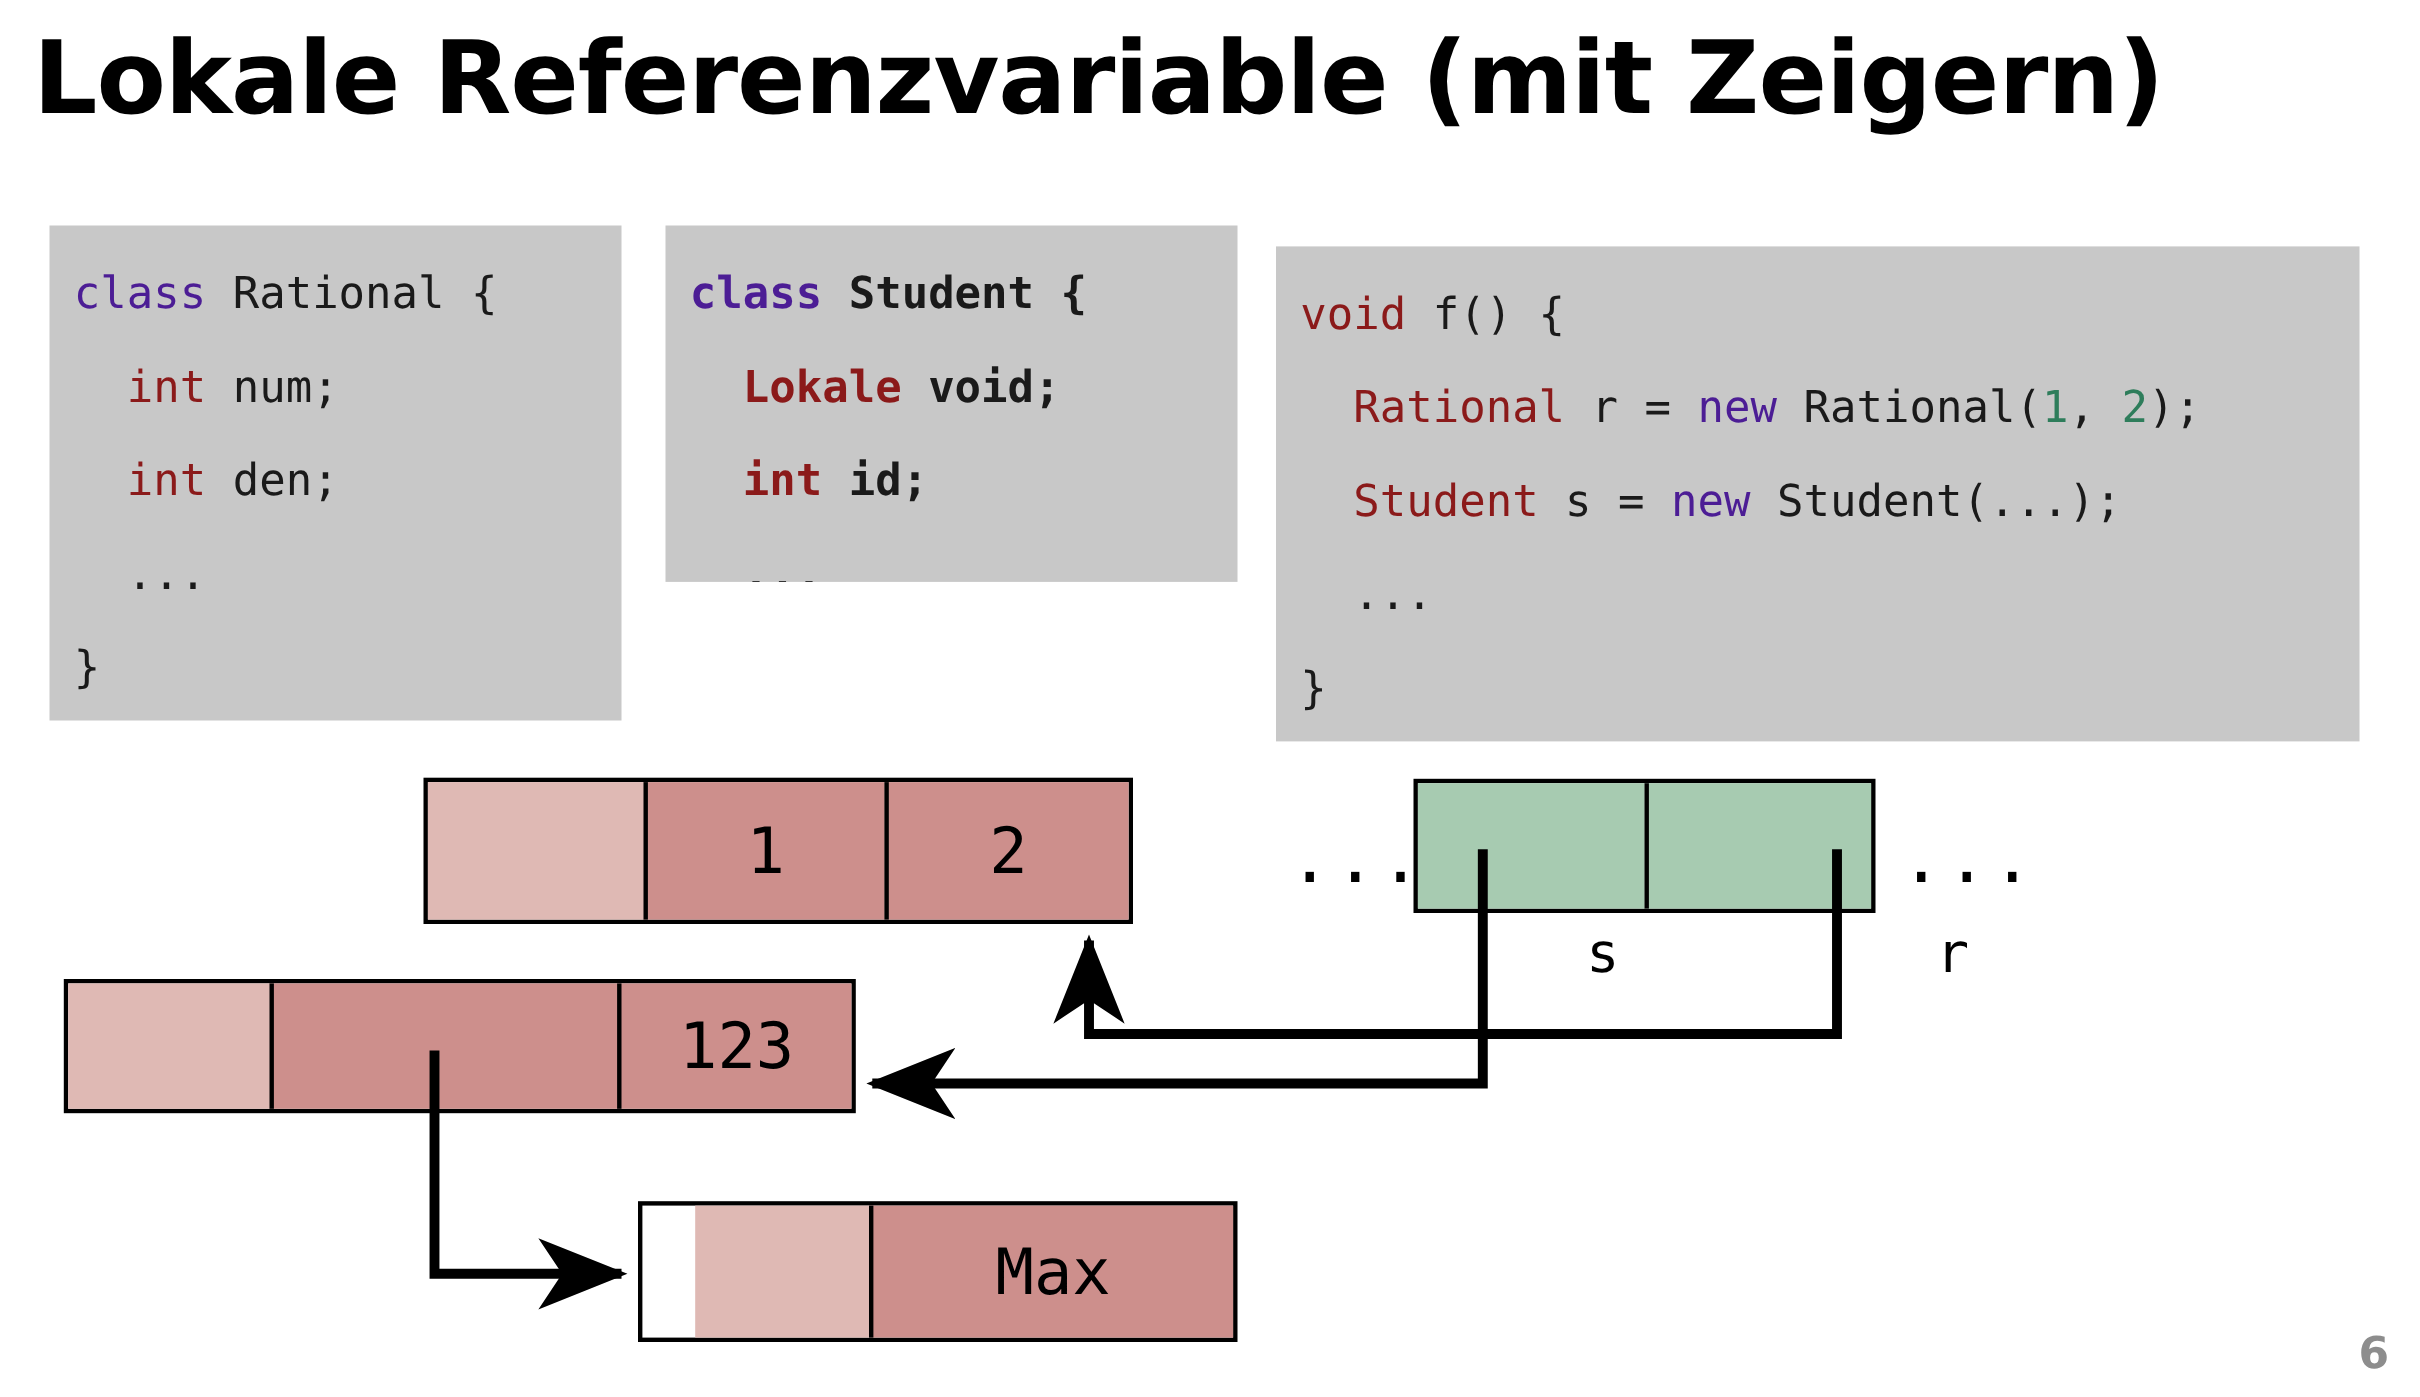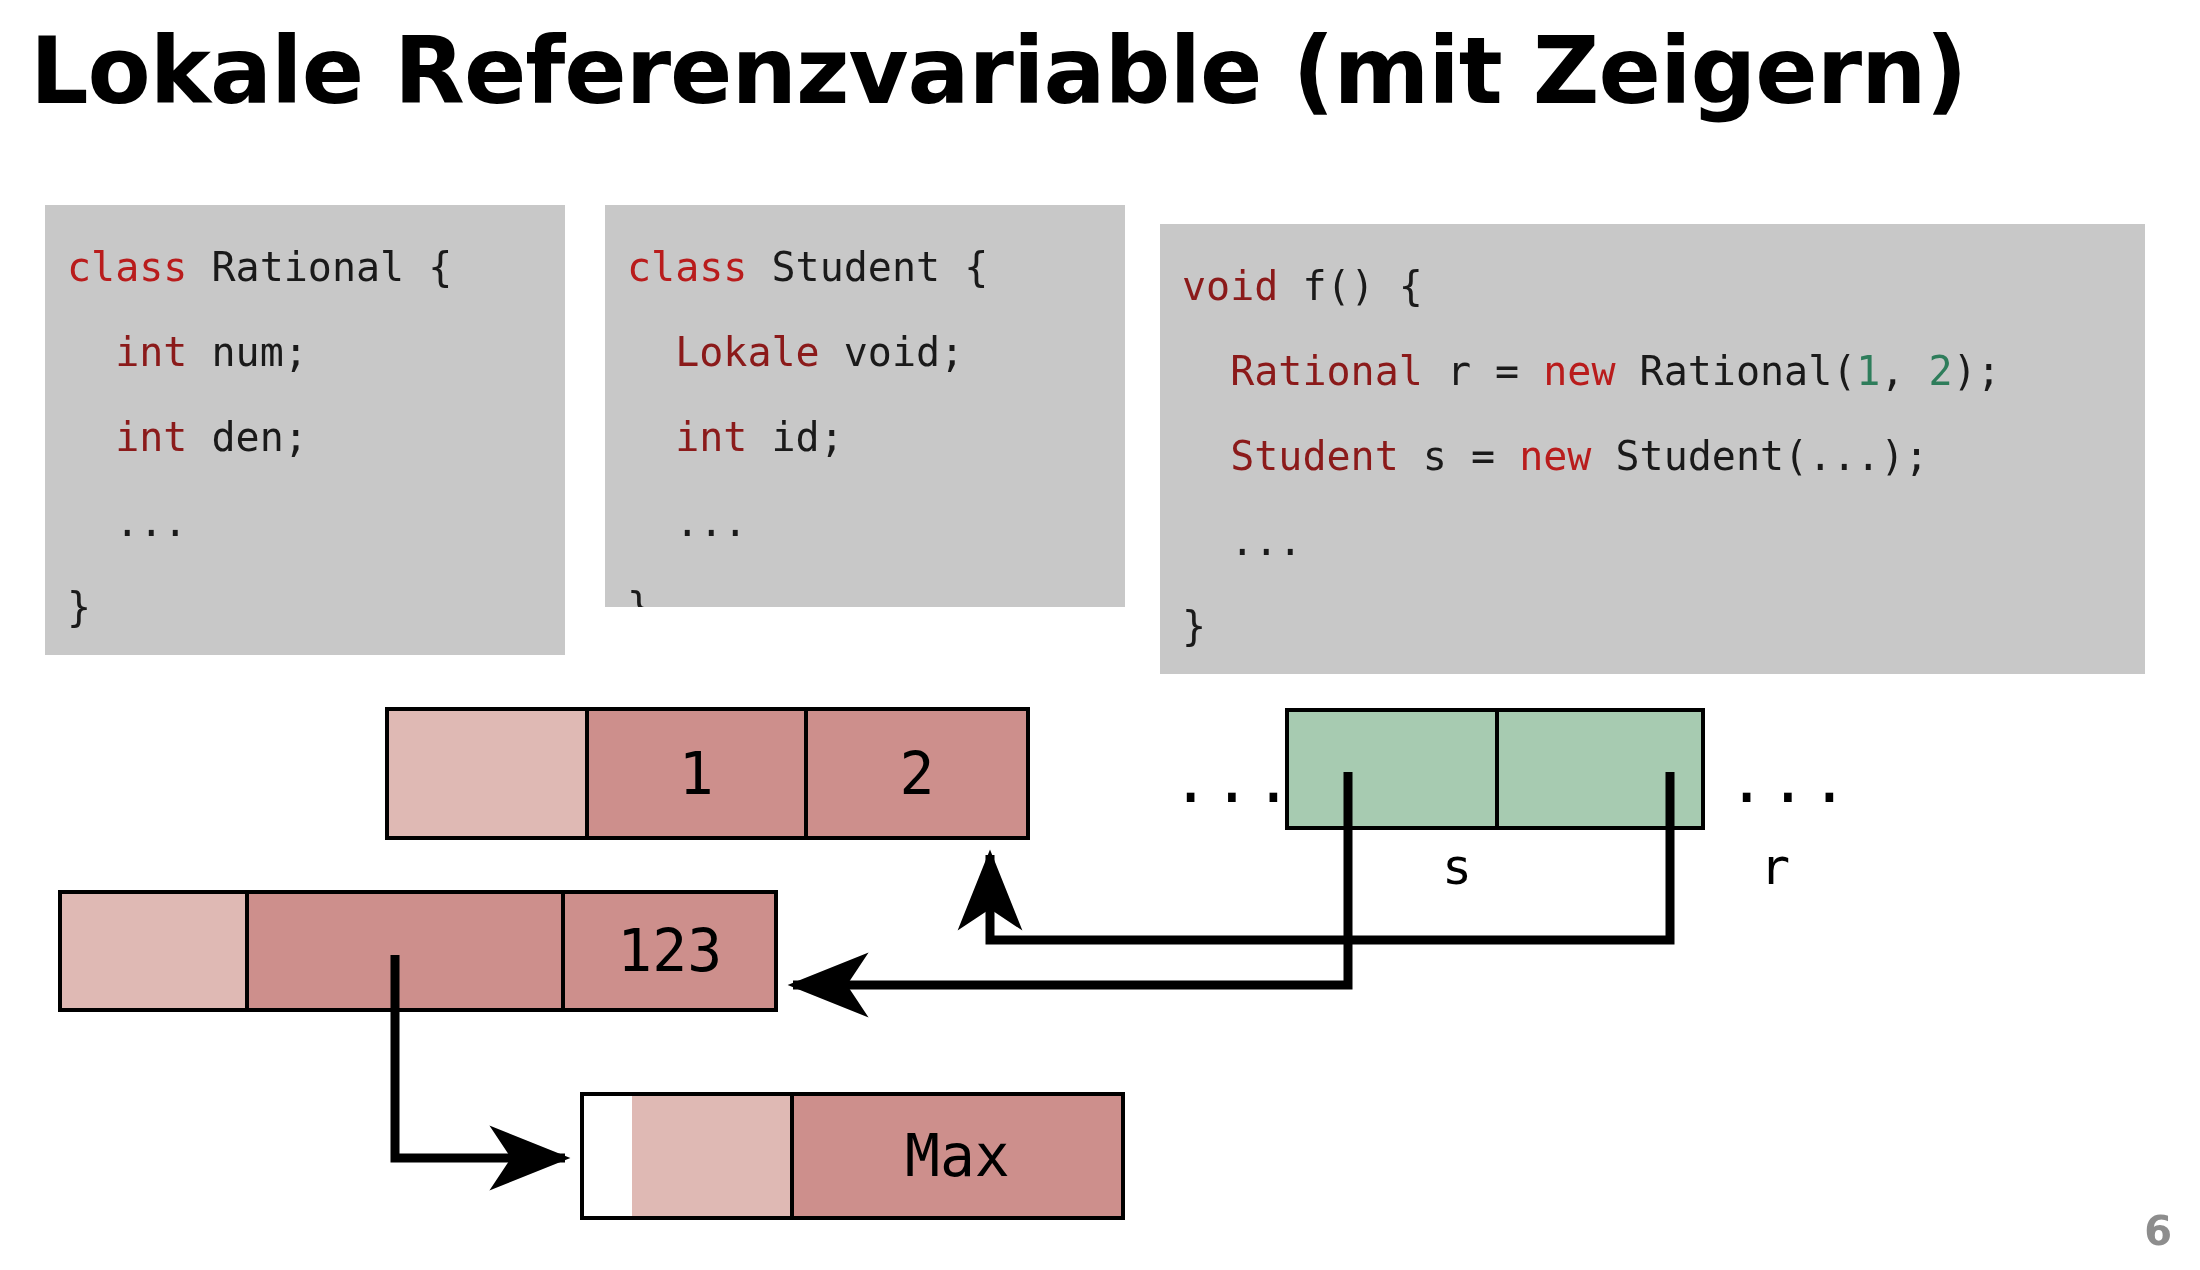--- a/index.html
+++ b/index.html
@@ -31,24 +31,24 @@
     box-sizing:border-box;
     padding:20px 22px 14px 22px;
     font-family:"DejaVu Sans Mono", monospace;
     font-size:40px;
     line-height:85px;
     color:#1a1a1a;
     white-space:pre;
     overflow:hidden;
   }
   #code-rational{left:45px;  top:205px; width:520px; height:450px;}
-  #code-student {left:605px; top:205px; width:520px; height:402px;}
+  #code-student {left:605px; top:205px; width:520px; height:324px;font-weight:bold;}
   #code-main    {left:1160px;top:205px; width:985px; height:450px;margin-top:19px;}
 
-  .kw-blue  {color:#b91c1c;}
+  .kw-blue  {color:#4c1d95;}
   .kw-red   {color:#8b1a1a;}
   .kw-green {color:#2e7d5b;}
 
   
   .memrow{position:absolute;display:flex;border:4px solid #000;box-sizing:border-box;}
   .cell{
     box-sizing:border-box;
     display:flex;align-items:center;justify-content:center;
     font-family:"DejaVu Sans Mono", monospace;
     font-size:58px;

